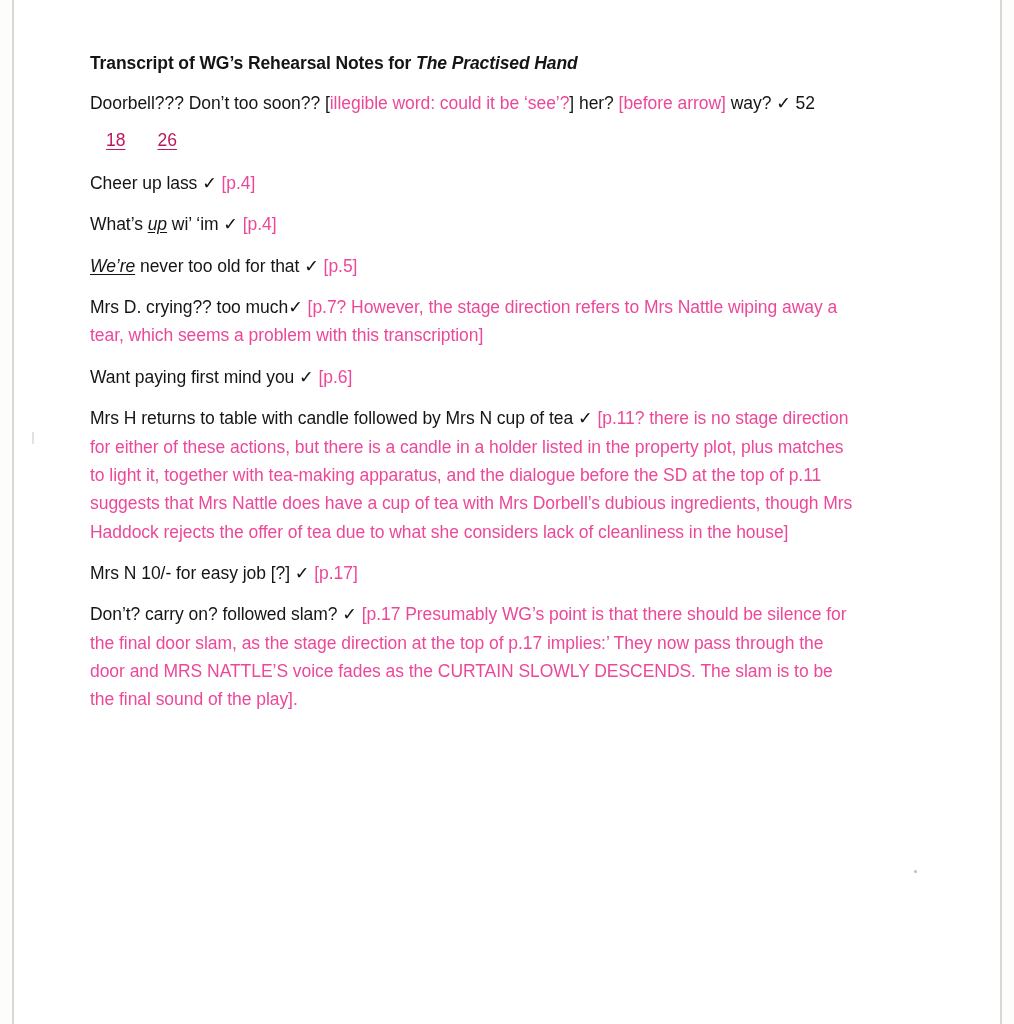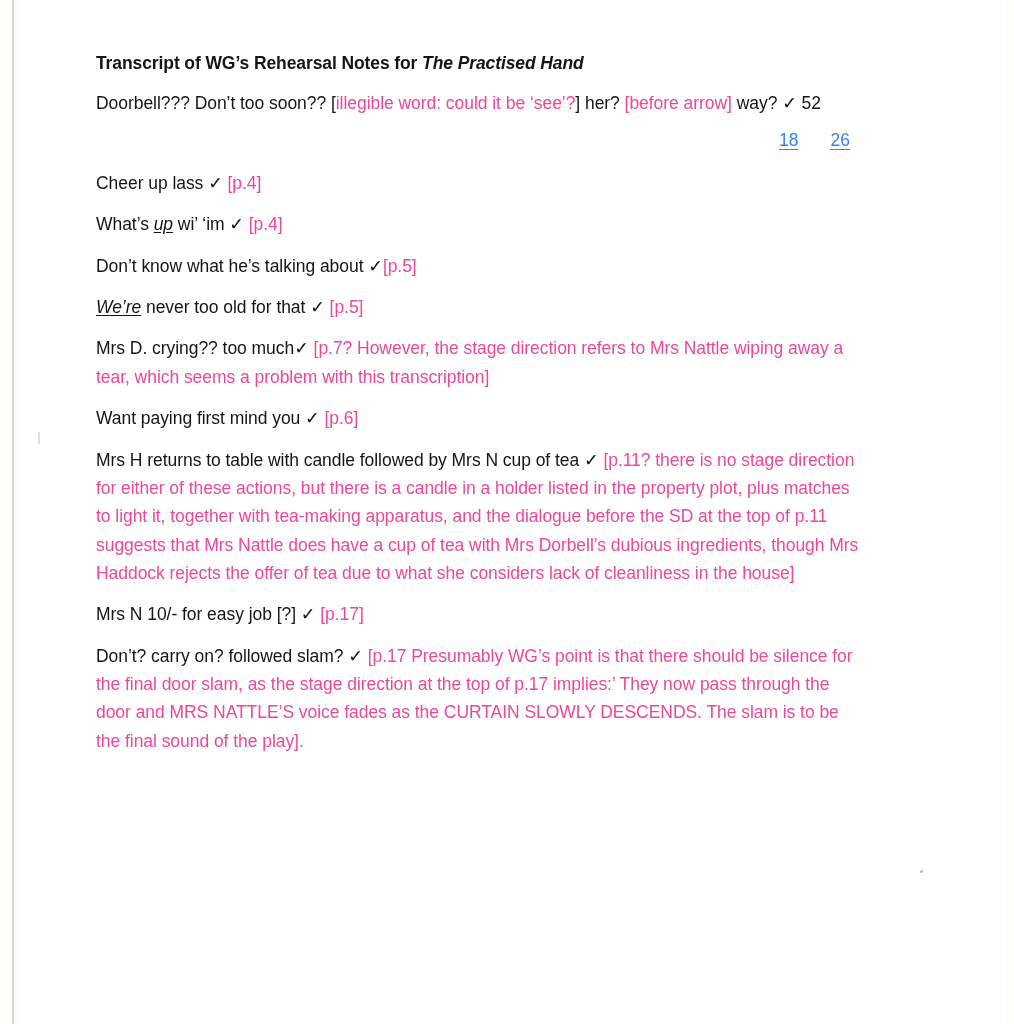--- a/index.html
+++ b/index.html
@@ -30,21 +30,21 @@
     background: #d8d8d6;
   }
   .scan-edge-right {
     position: absolute;
     right: 12px; top: 0;
     width: 2px; height: 1024px;
     background: #d8d8d6;
   }
   .sheet {
     position: absolute;
-    left: 20px; top: 0;
+    left: 14px; top: 0;
     width: 986px;
     height: 1024px;
     background: #ffffff;
   }
   .content {
     position: absolute;
     left: 76px;
     top: 52px;
     width: 770px;
   }
@@ -68,24 +68,24 @@
   }
   .ann {
     color: #ec4899;
   }
   .ul {
     text-decoration: underline;
     text-underline-offset: 2px;
     font-style: italic;
   }
   .numbers-row {
-    text-align: right;
+    text-align: left;
     font-size: 17.5px;
     margin: 12px 0 18px 0;
-    color: #3b82f6;
+    color: #be185d;
   }
   .numbers-row span {
     text-decoration: underline;
     text-underline-offset: 3px;
     margin: 0 16px;
   }
   .speck {
     position: absolute;
     background: #bdbdbd;
     border-radius: 50%;
@@ -116,21 +116,20 @@
       </h1>
 
       <p class="line" id="line-0"><span>Doorbell??? Don’t too soon?? [</span><span class="ann">illegible word: could it be ‘see’?</span><span>] her? </span><span class="ann">[before arrow]</span><span> way? ✓ 52</span></p>
 
       <div class="numbers-row">
         <span>18</span><span>26</span>
       </div>
 
       <p class="line" id="line-1"><span>Cheer up lass ✓ </span><span class="ann">[p.4]</span></p>
       <p class="line" id="line-2"><span>What’s </span><span class="ul">up</span><span> wi’ ‘im ✓ </span><span class="ann">[p.4]</span></p>
-      <p class="line" id="line-3"><span>Don’t know what he’s talking about ✓</span><span class="ann">[p.5]</span></p>
       <p class="line" id="line-4"><span class="ul">We’re</span><span> never too old for that ✓ </span><span class="ann">[p.5]</span></p>
       <p class="line" id="line-5"><span>Mrs D. crying?? too much✓ </span><span class="ann">[p.7? However, the stage direction refers to Mrs Nattle wiping away a tear, which seems a problem with this transcription]</span></p>
       <p class="line" id="line-6"><span>Want paying first mind you ✓ </span><span class="ann">[p.6]</span></p>
       <p class="line" id="line-7"><span>Mrs H returns to table with candle followed by Mrs N cup of tea ✓ </span><span class="ann">[p.11? there is no stage direction for either of these actions, but there is a candle in a holder listed in the property plot, plus matches to light it, together with tea-making apparatus, and the dialogue before the SD at the top of p.11 suggests that Mrs Nattle does have a cup of tea with Mrs Dorbell’s dubious ingredients, though Mrs Haddock rejects the offer of tea due to what she considers lack of cleanliness in the house]</span></p>
       <p class="line" id="line-10"><span>Mrs N 10/- for easy job [?] ✓ </span><span class="ann">[p.17]</span></p>
       <p class="line" id="line-11"><span>Don’t? carry on? followed slam? ✓ </span><span class="ann">[p.17 Presumably WG’s point is that there should be silence for the final door slam, as the stage direction at the top of p.17 implies:’ They now pass through the door and MRS NATTLE’S voice fades as the CURTAIN SLOWLY DESCENDS. The slam is to be the final sound of the play].</span></p>
 
     </div>
   </div>
 </div>

